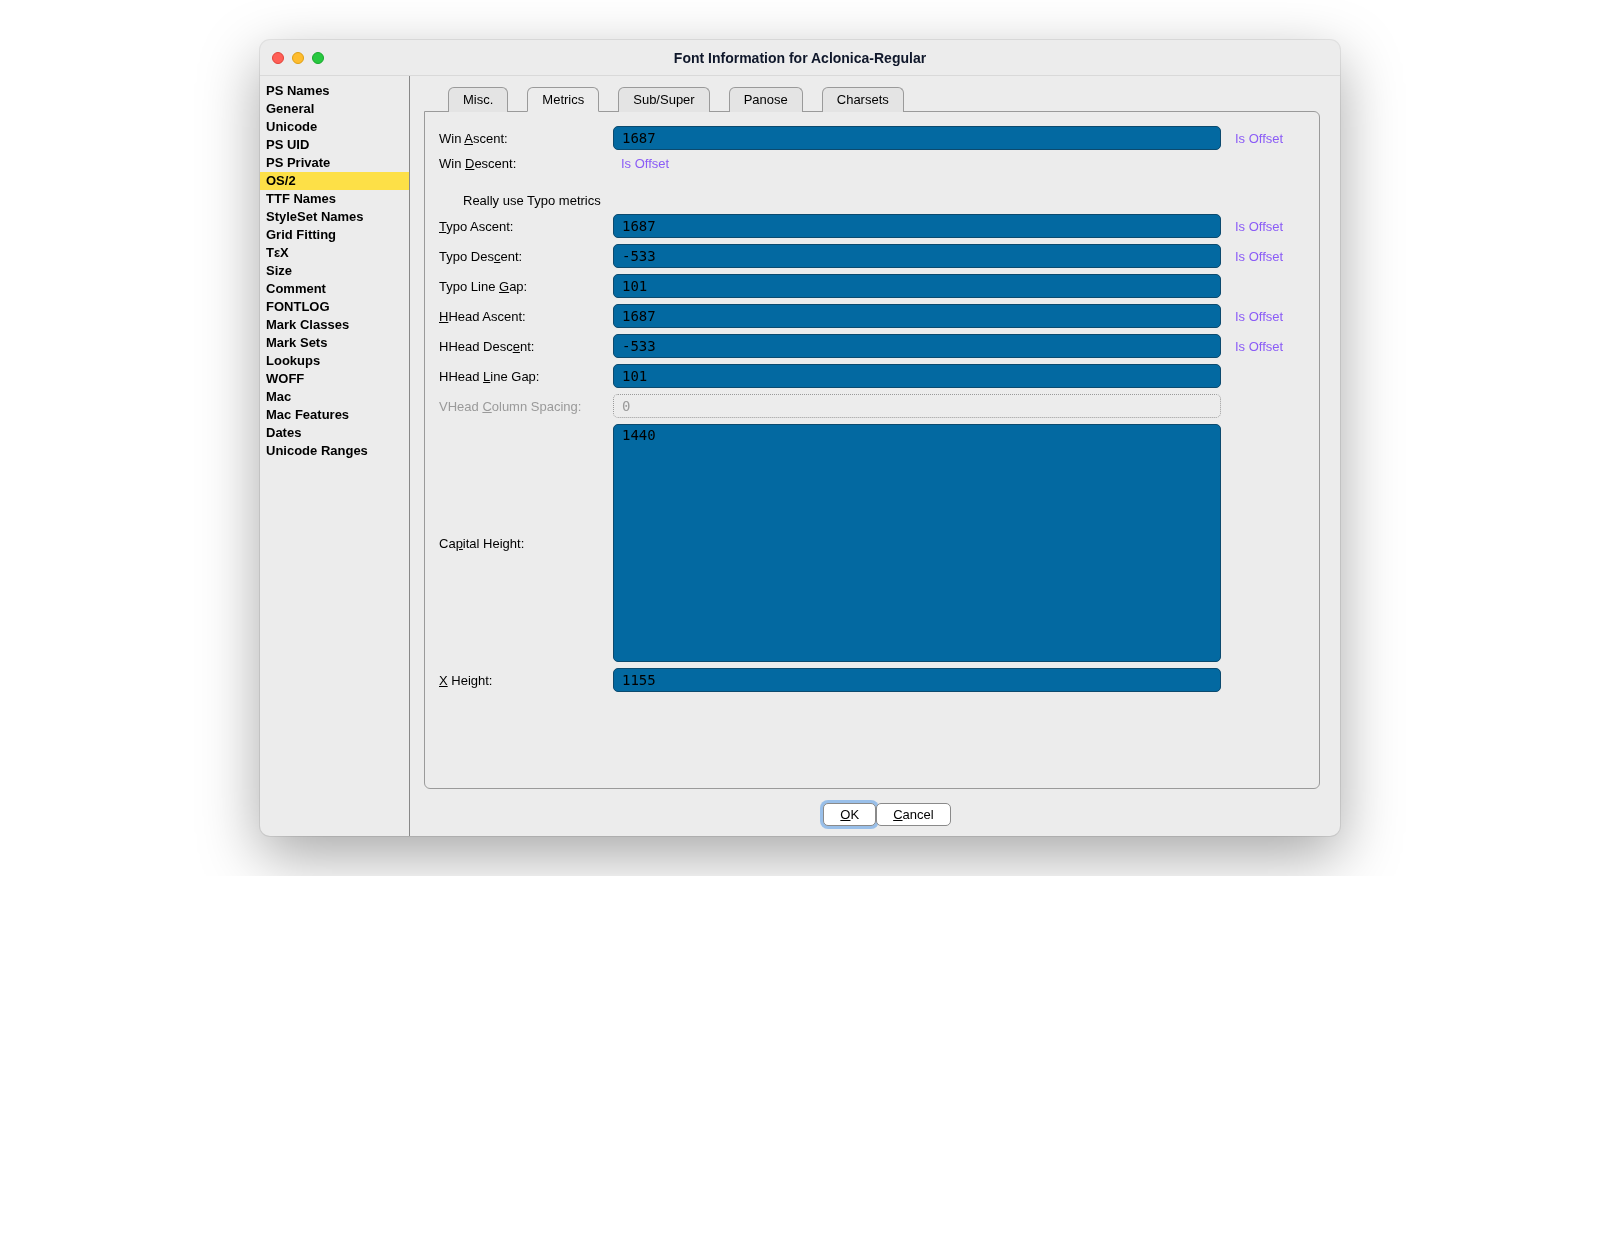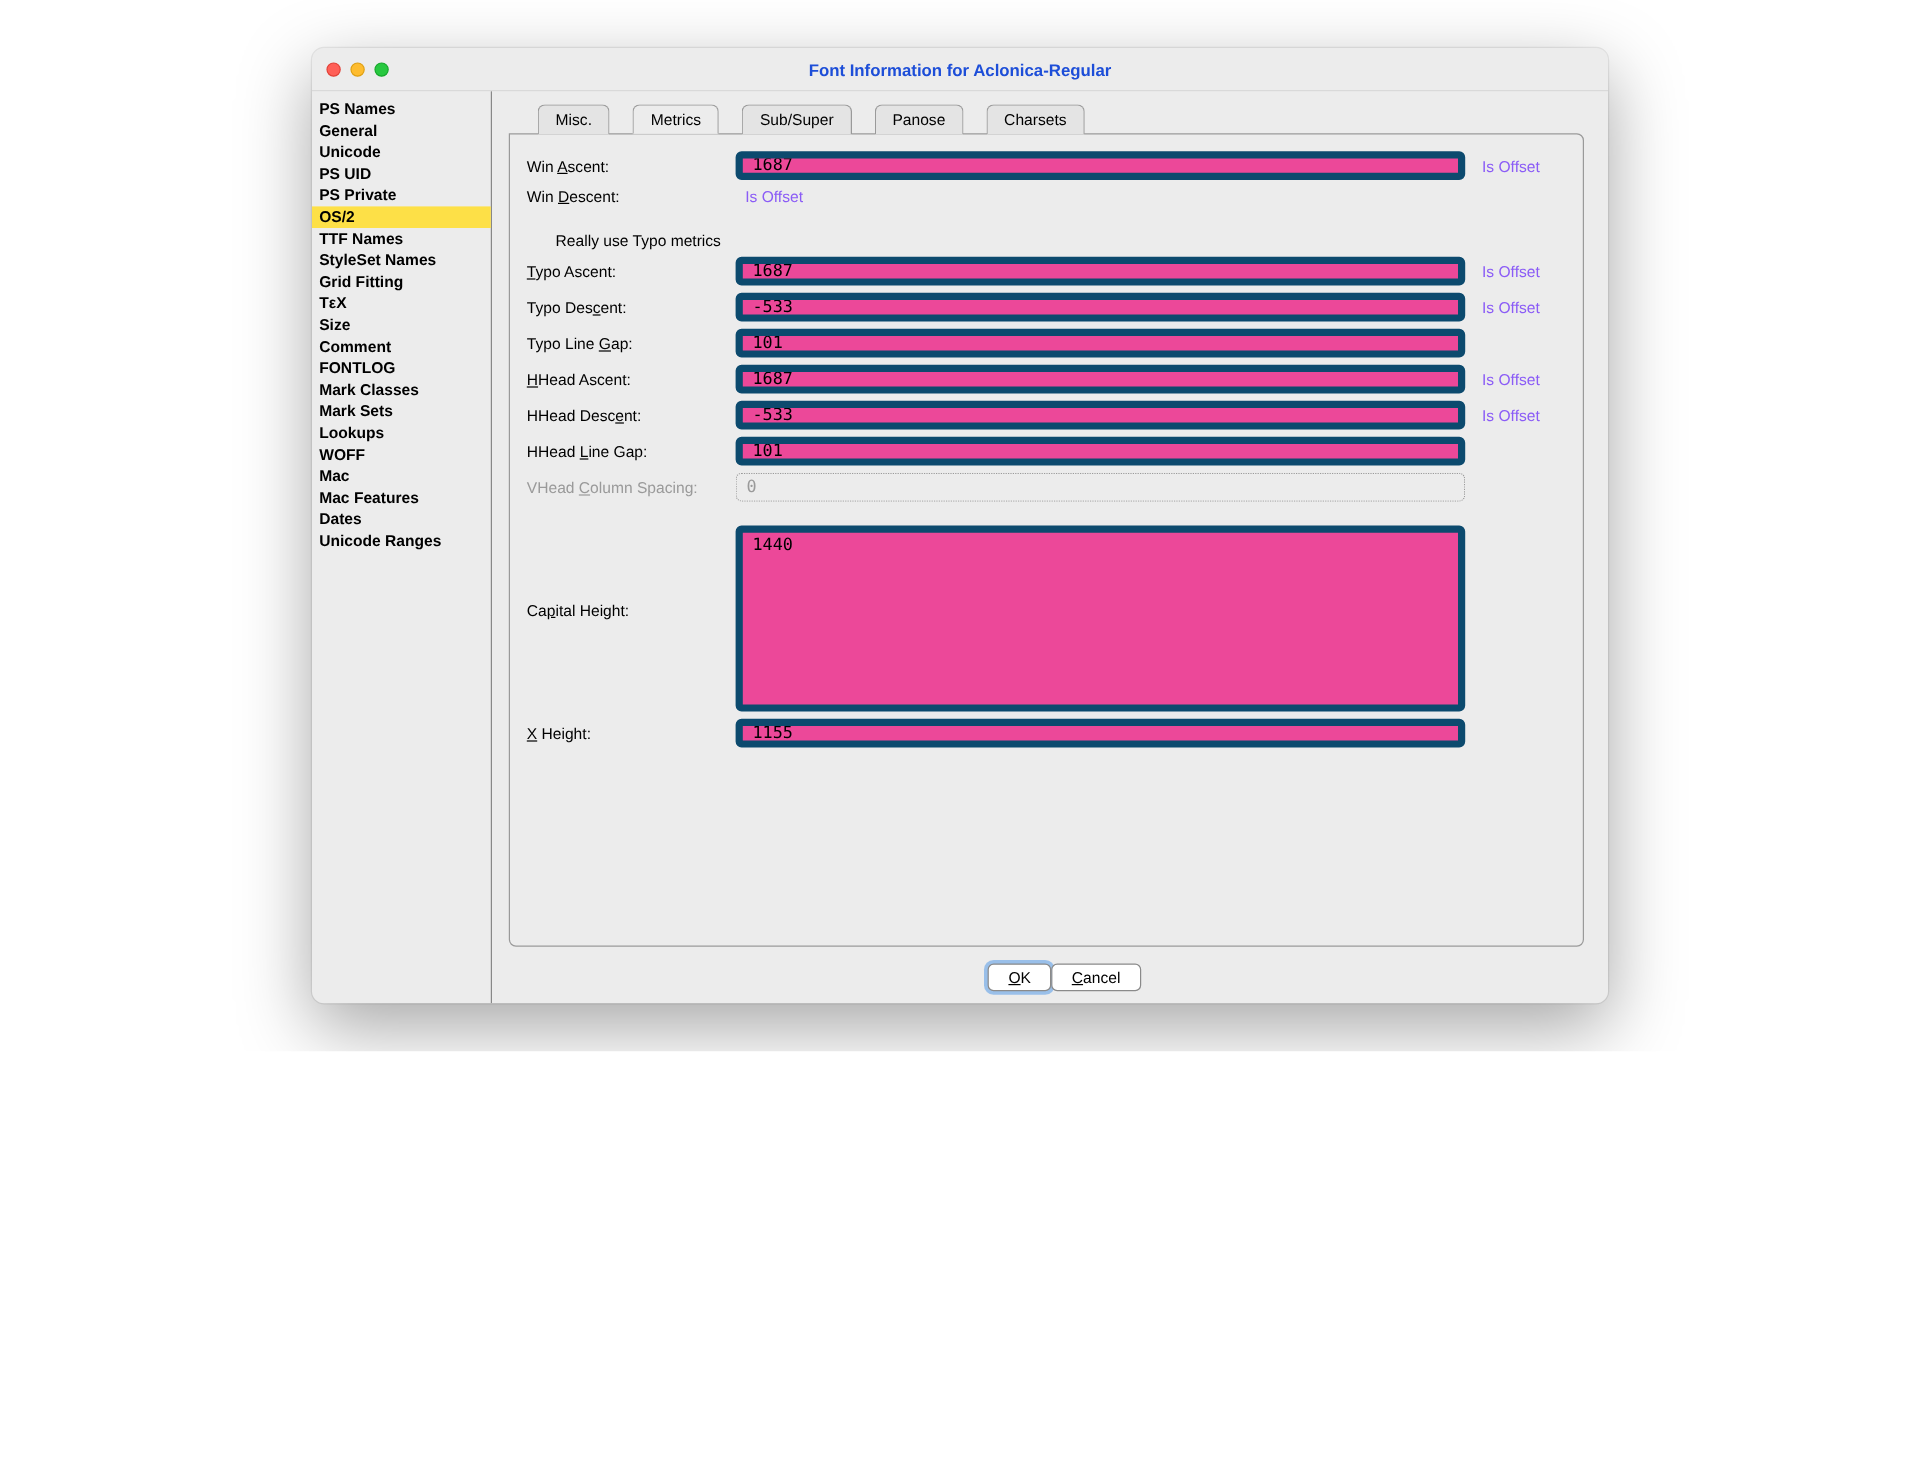--- a/index.html
+++ b/index.html
@@ -38,21 +38,21 @@
     display: inline-block;
   }
   .dot-red { background:#ff5f57; border:0.5px solid #e24238;}
   .dot-yellow { background:#febc2e; border:0.5px solid #dfa013;}
   .dot-green { background:#28c840; border:0.5px solid #17a92c;}
   .title {
     flex:1;
     text-align:center;
     font-weight:600;
     font-size:14px;
-    color:#1d4ed8;
+    color:#0f172a;
   }
   .body {
     display:flex;
     min-height: 760px;
   }
   .sidebar {
     width: 150px;
     padding: 6px 0;
     border-right: 1px solid #888;
     font-size: 13px;
@@ -118,37 +118,36 @@
     font-size: 13px;
     color:#000;
     text-align:left;
     padding-left: 2px;
   }
   .lbl.disabled { color:#9a9a9a; }
   .lbl .u { text-decoration: underline; }
   .inp {
     flex:1;
     height:24px;
-    background:#ec4899;
-    border:6px solid #0c4a6e;
+    background:#0369a1;
+    border:1px solid #0c4a6e;
     border-radius:5px;
     font-family: ui-monospace, Menlo, monospace;
     font-size:14px;
     padding: 2px 8px;
     color:#000;
   }
   .inp.disabled {
     background:#ececec;
     border:1px dotted #9a9a9a;
     color:#9a9a9a;
   }
   .inp.tall {
-    height: 155px;
+    height: 238px;
     resize:none;
-    margin-top:14px;
   }
   .trail {
     width: 80px;
     font-size:13px;
     color:#8b5cf6;
     padding-left:8px;
   }
   .sublabel {
     font-size:13px;
     padding: 2px 0 6px 26px;

